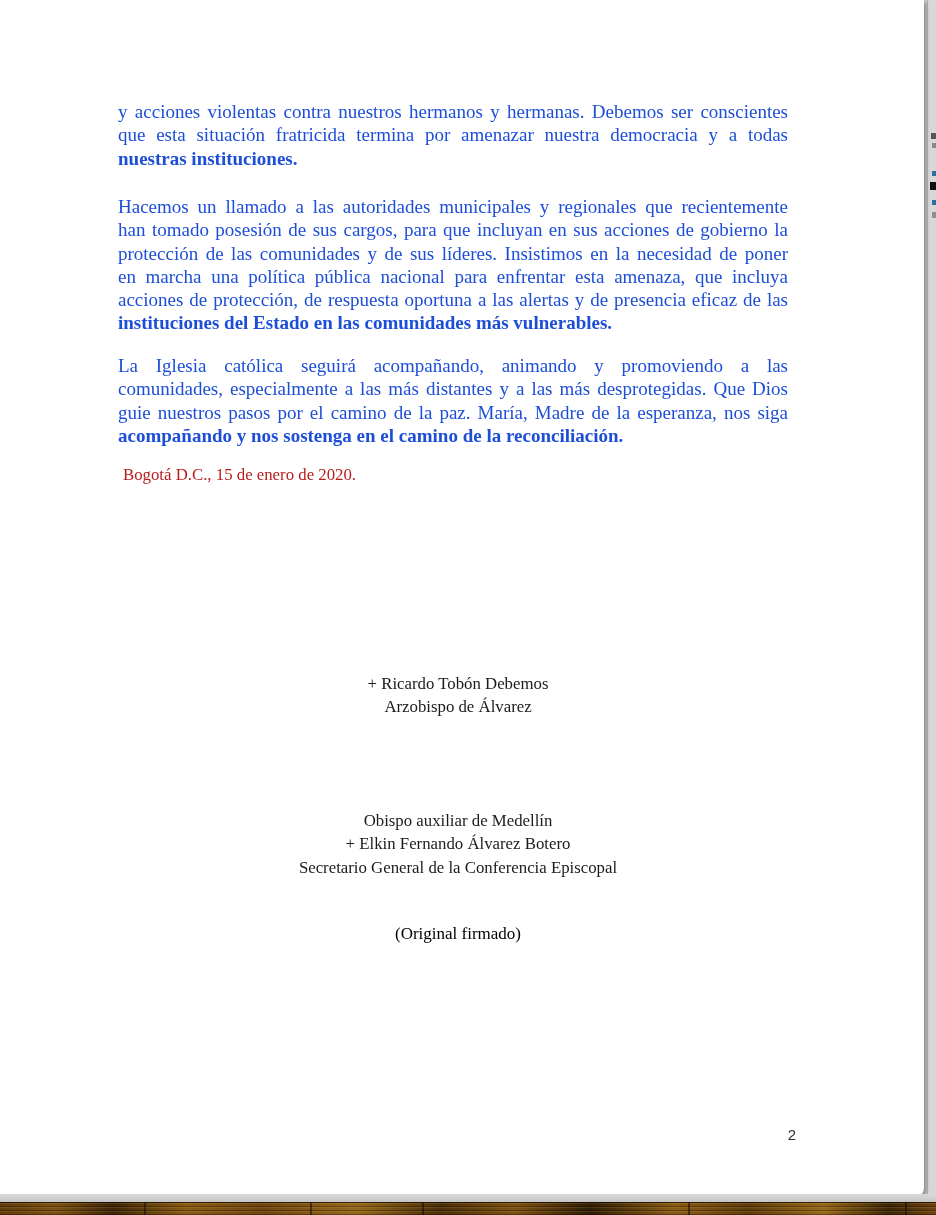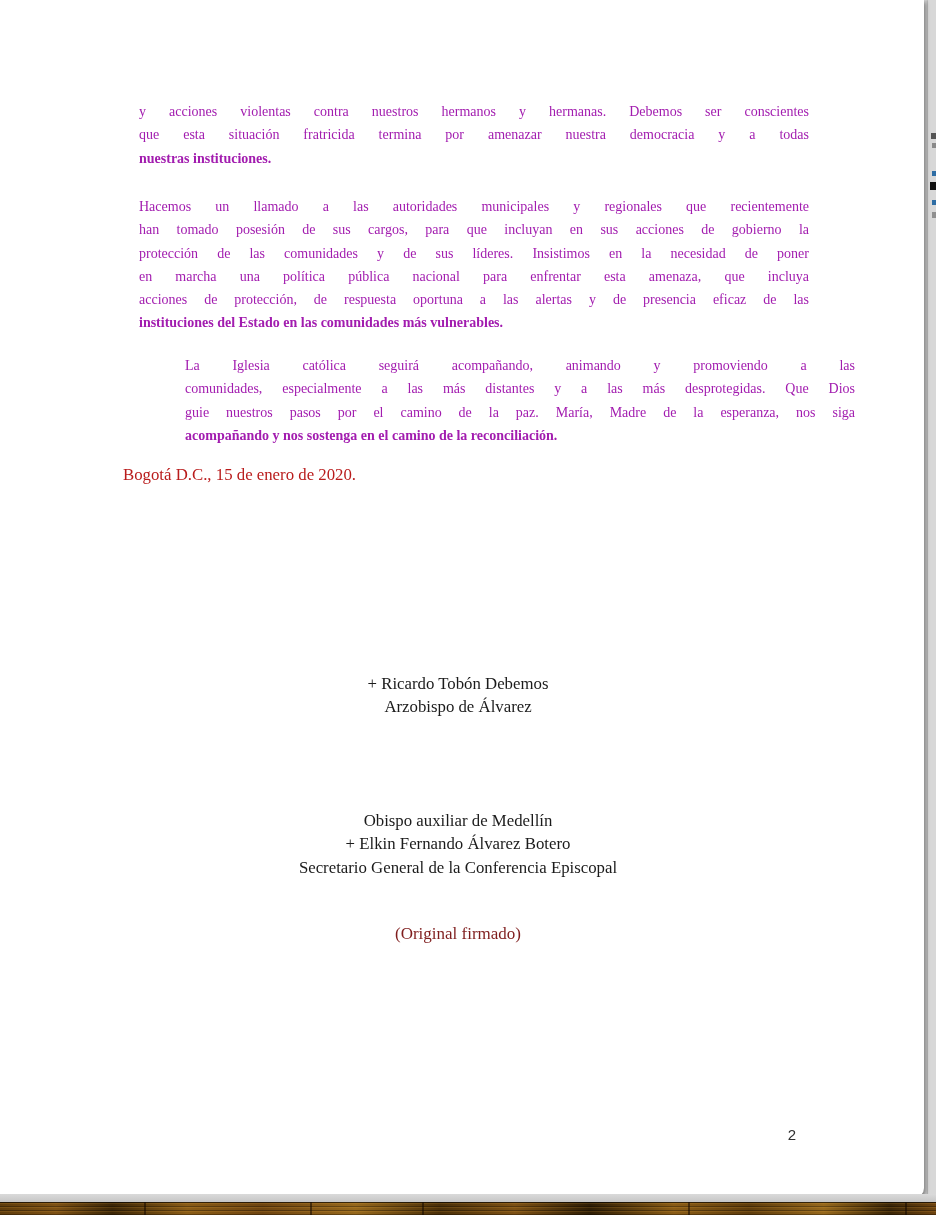--- a/index.html
+++ b/index.html
@@ -29,22 +29,22 @@
     box-shadow:-1px 0 2px rgba(0,0,0,0.18);
   }
   .sliver{position:absolute; right:0;}
   
   .page{
     position:absolute; left:0; top:0; width:924px; height:1198px;
     background:#ffffff;
     border-radius:0 0 10px 0;
     box-shadow:2px 2px 4px rgba(0,0,0,0.30), 0 3px 5px rgba(0,0,0,0.22);
   }
-  .textcol{position:absolute; left:139px; width:670px; color:#a21caf;
-    font-size:14px; line-height:23.3px;}
+  .textcol{position:absolute; left:118px; width:670px; color:#1d4ed8;
+    font-size:19px; line-height:23.3px;}
   .para .jline{text-align:justify; text-align-last:justify; hyphens:none; white-space:normal;}
   .para .jline.last{text-align-last:left;font-weight:bold;}
   .date-line{position:absolute; left:123px; top:463px; width:670px; color:#b91c1c;
     font-size:16.8px; line-height:23.3px;}
   .sig{position:absolute; left:123px; width:670px; text-align:center; color:#1b1b1b;
     font-size:16.8px; line-height:23.3px;}
   .signed-note{position:absolute; left:123px; top:922px; width:670px; text-align:center;
     font-size:17px; line-height:23px;}
   .page-number{position:absolute; left:780px; top:1126px; width:24px; text-align:center;
     font-family:"Liberation Sans","DejaVu Sans",sans-serif; font-size:15px; color:#2f2f2f;}
@@ -71,40 +71,40 @@
         <div class="jline last">nuestras instituciones.</div>
       </div>
     <div class="textcol para" style="top:195px;">
         <div class="jline">Hacemos un llamado a las autoridades municipales y regionales que recientemente</div>
         <div class="jline">han tomado posesión de sus cargos, para que incluyan en sus acciones de gobierno la</div>
         <div class="jline">protección de las comunidades y de sus líderes. Insistimos en la necesidad de poner</div>
         <div class="jline">en marcha una política pública nacional para enfrentar esta amenaza, que incluya</div>
         <div class="jline">acciones de protección, de respuesta oportuna a las alertas y de presencia eficaz de las</div>
         <div class="jline last">instituciones del Estado en las comunidades más vulnerables.</div>
       </div>
-    <div class="textcol para" style="top:354px;margin-left:46px;">
+    <div class="textcol para" style="top:354px;">
         <div class="jline">La Iglesia católica seguirá acompañando, animando y promoviendo a las</div>
         <div class="jline">comunidades, especialmente a las más distantes y a las más desprotegidas. Que Dios</div>
         <div class="jline">guie nuestros pasos por el camino de la paz. María, Madre de la esperanza, nos siga</div>
         <div class="jline last">acompañando y nos sostenga en el camino de la reconciliación.</div>
       </div>
 
     <div class="date-line">Bogotá D.C., 15 de enero de 2020.</div>
 
     <div class="sig" style="top:672px;">
         <div>+ Ricardo Tobón Debemos</div>
         <div>Arzobispo de Álvarez</div>
       </div>
     <div class="sig" style="top:809px;">
         <div>Obispo auxiliar de Medellín</div>
         <div>+ Elkin Fernando Álvarez Botero</div>
         <div>Secretario General de la Conferencia Episcopal</div>
       </div>
 
-    <div class="signed-note" style="color: #7f1d1d;">(Original firmado)</div>
+    <div class="signed-note" style="color: #000000;">(Original firmado)</div>
 
     <div class="page-number">2</div>
   </div>
 
   <div class="floor"></div>
   <div class="wood-bar">
     <div class="wood-seam" style="left:144px;"></div>
     <div class="wood-seam" style="left:310px;"></div>
     <div class="wood-seam" style="left:422px;"></div>
     <div class="wood-seam" style="left:688px;"></div>

